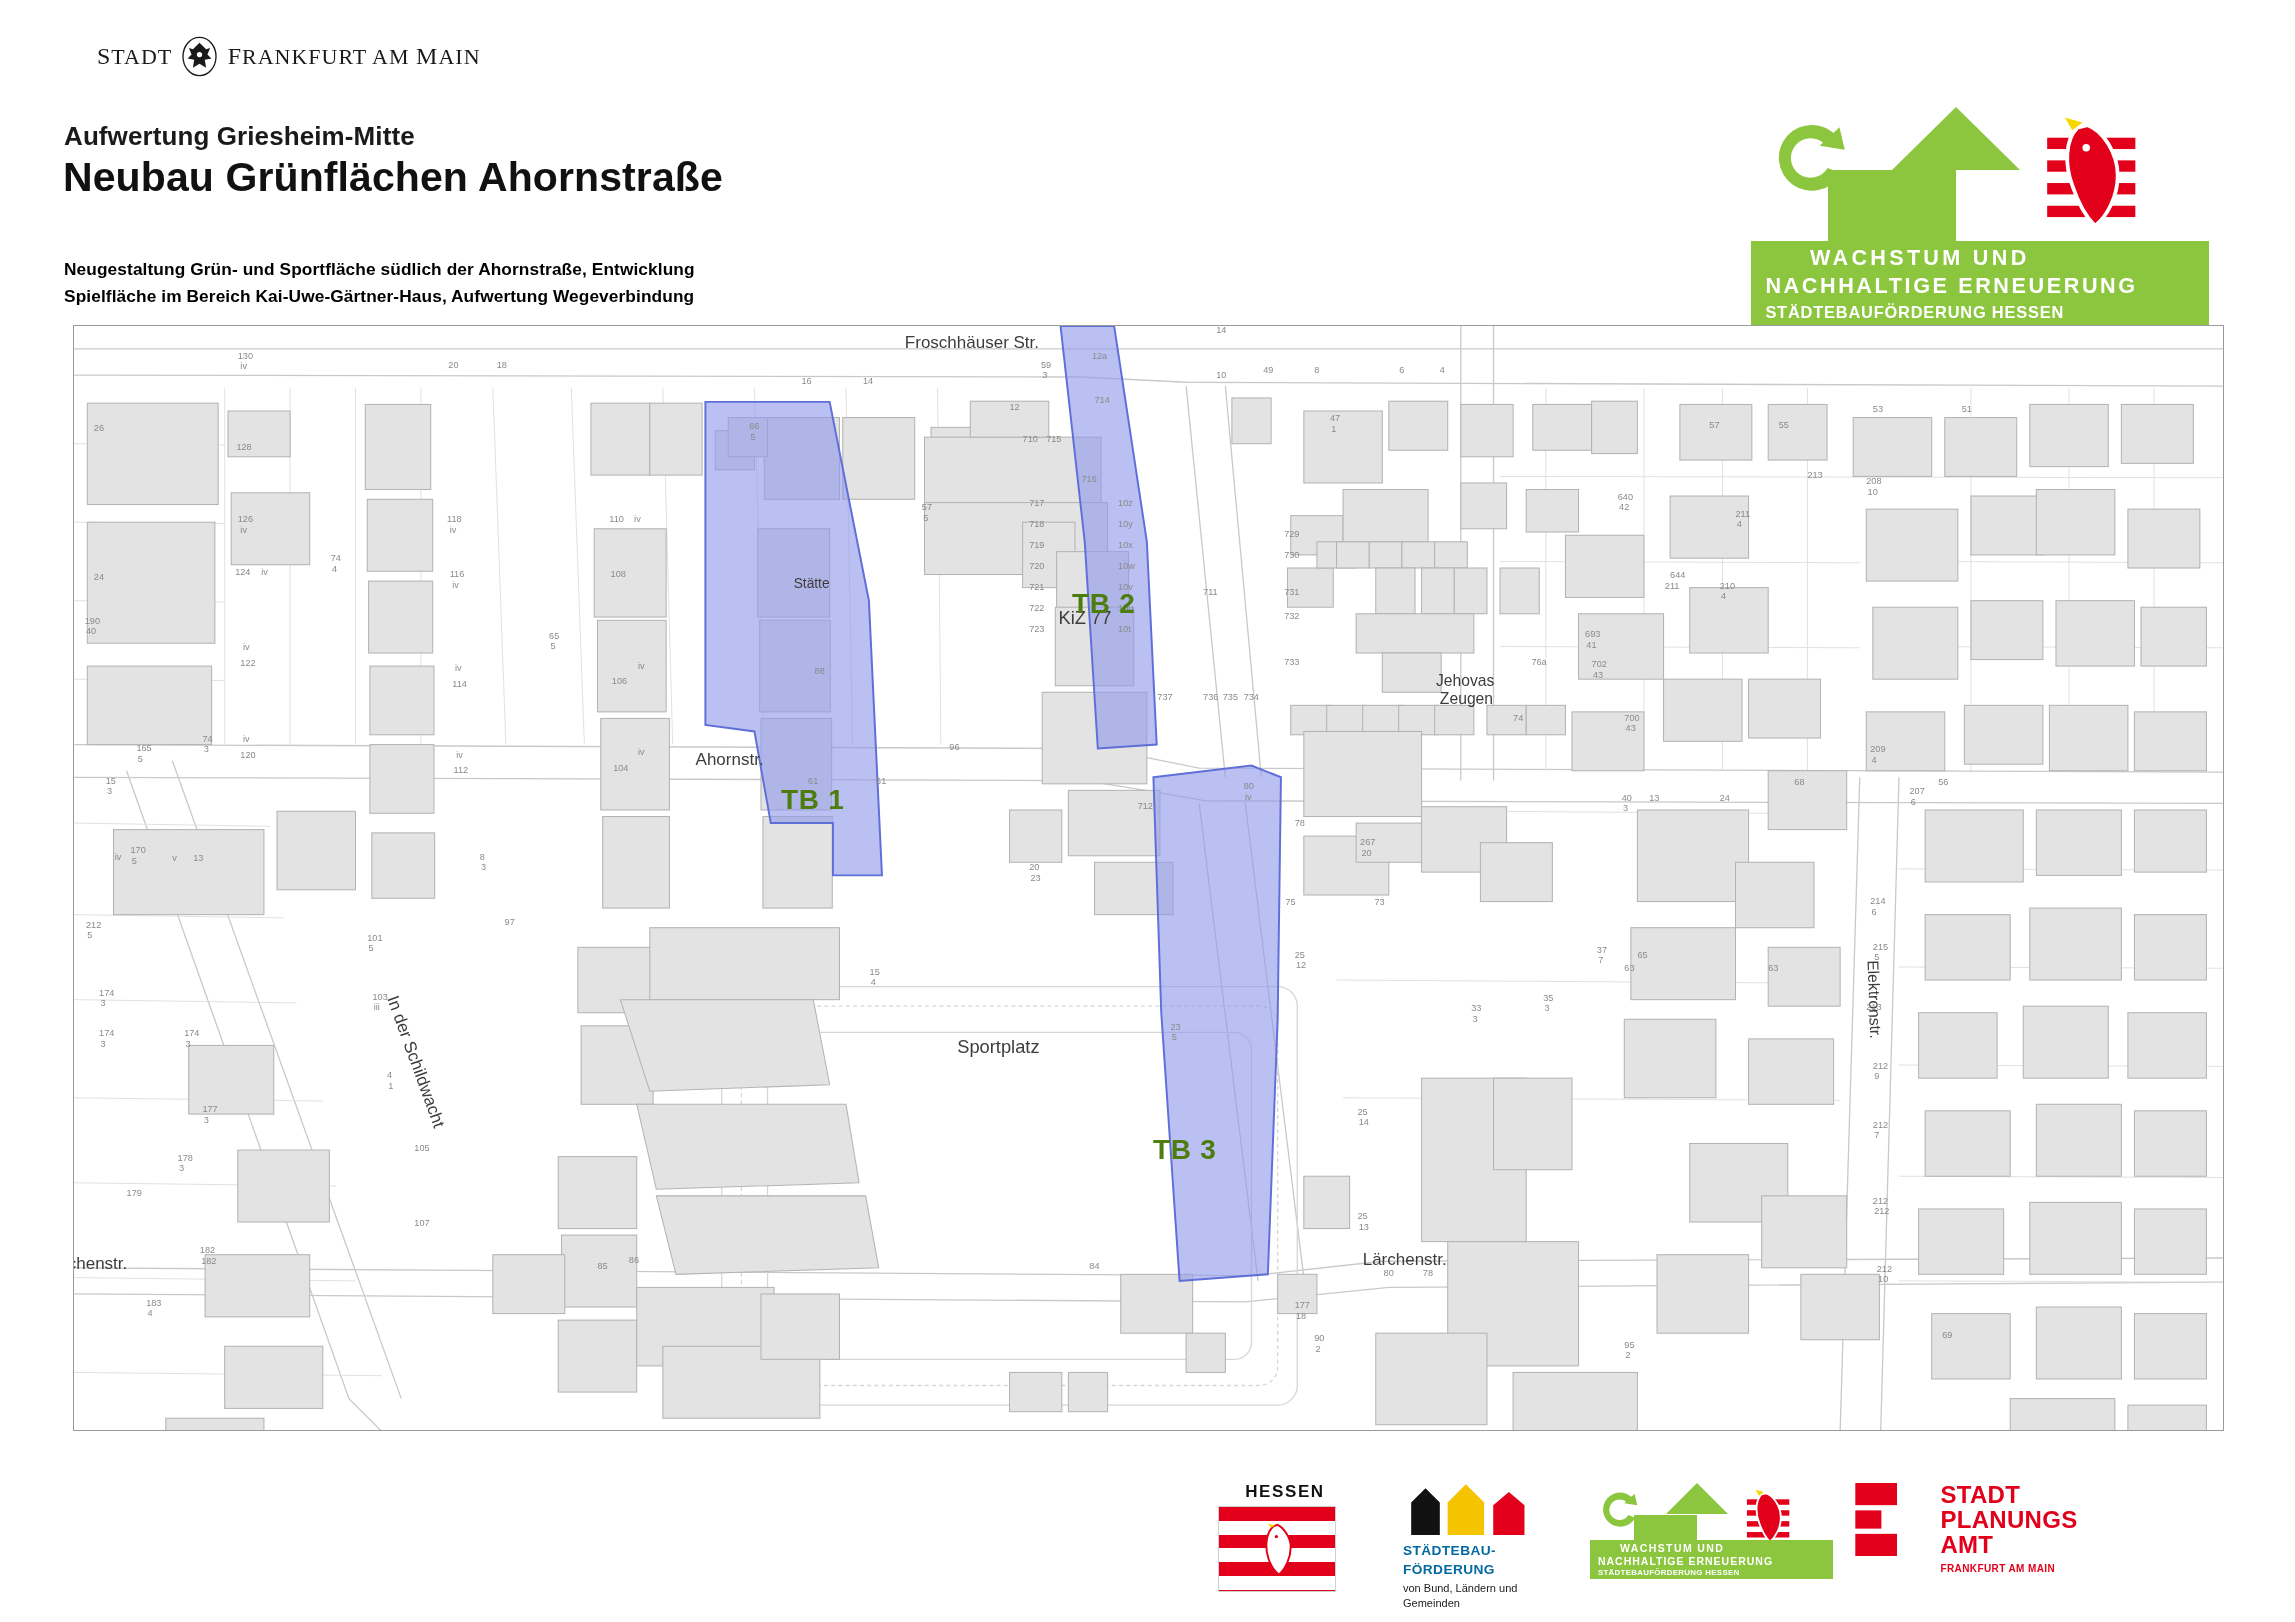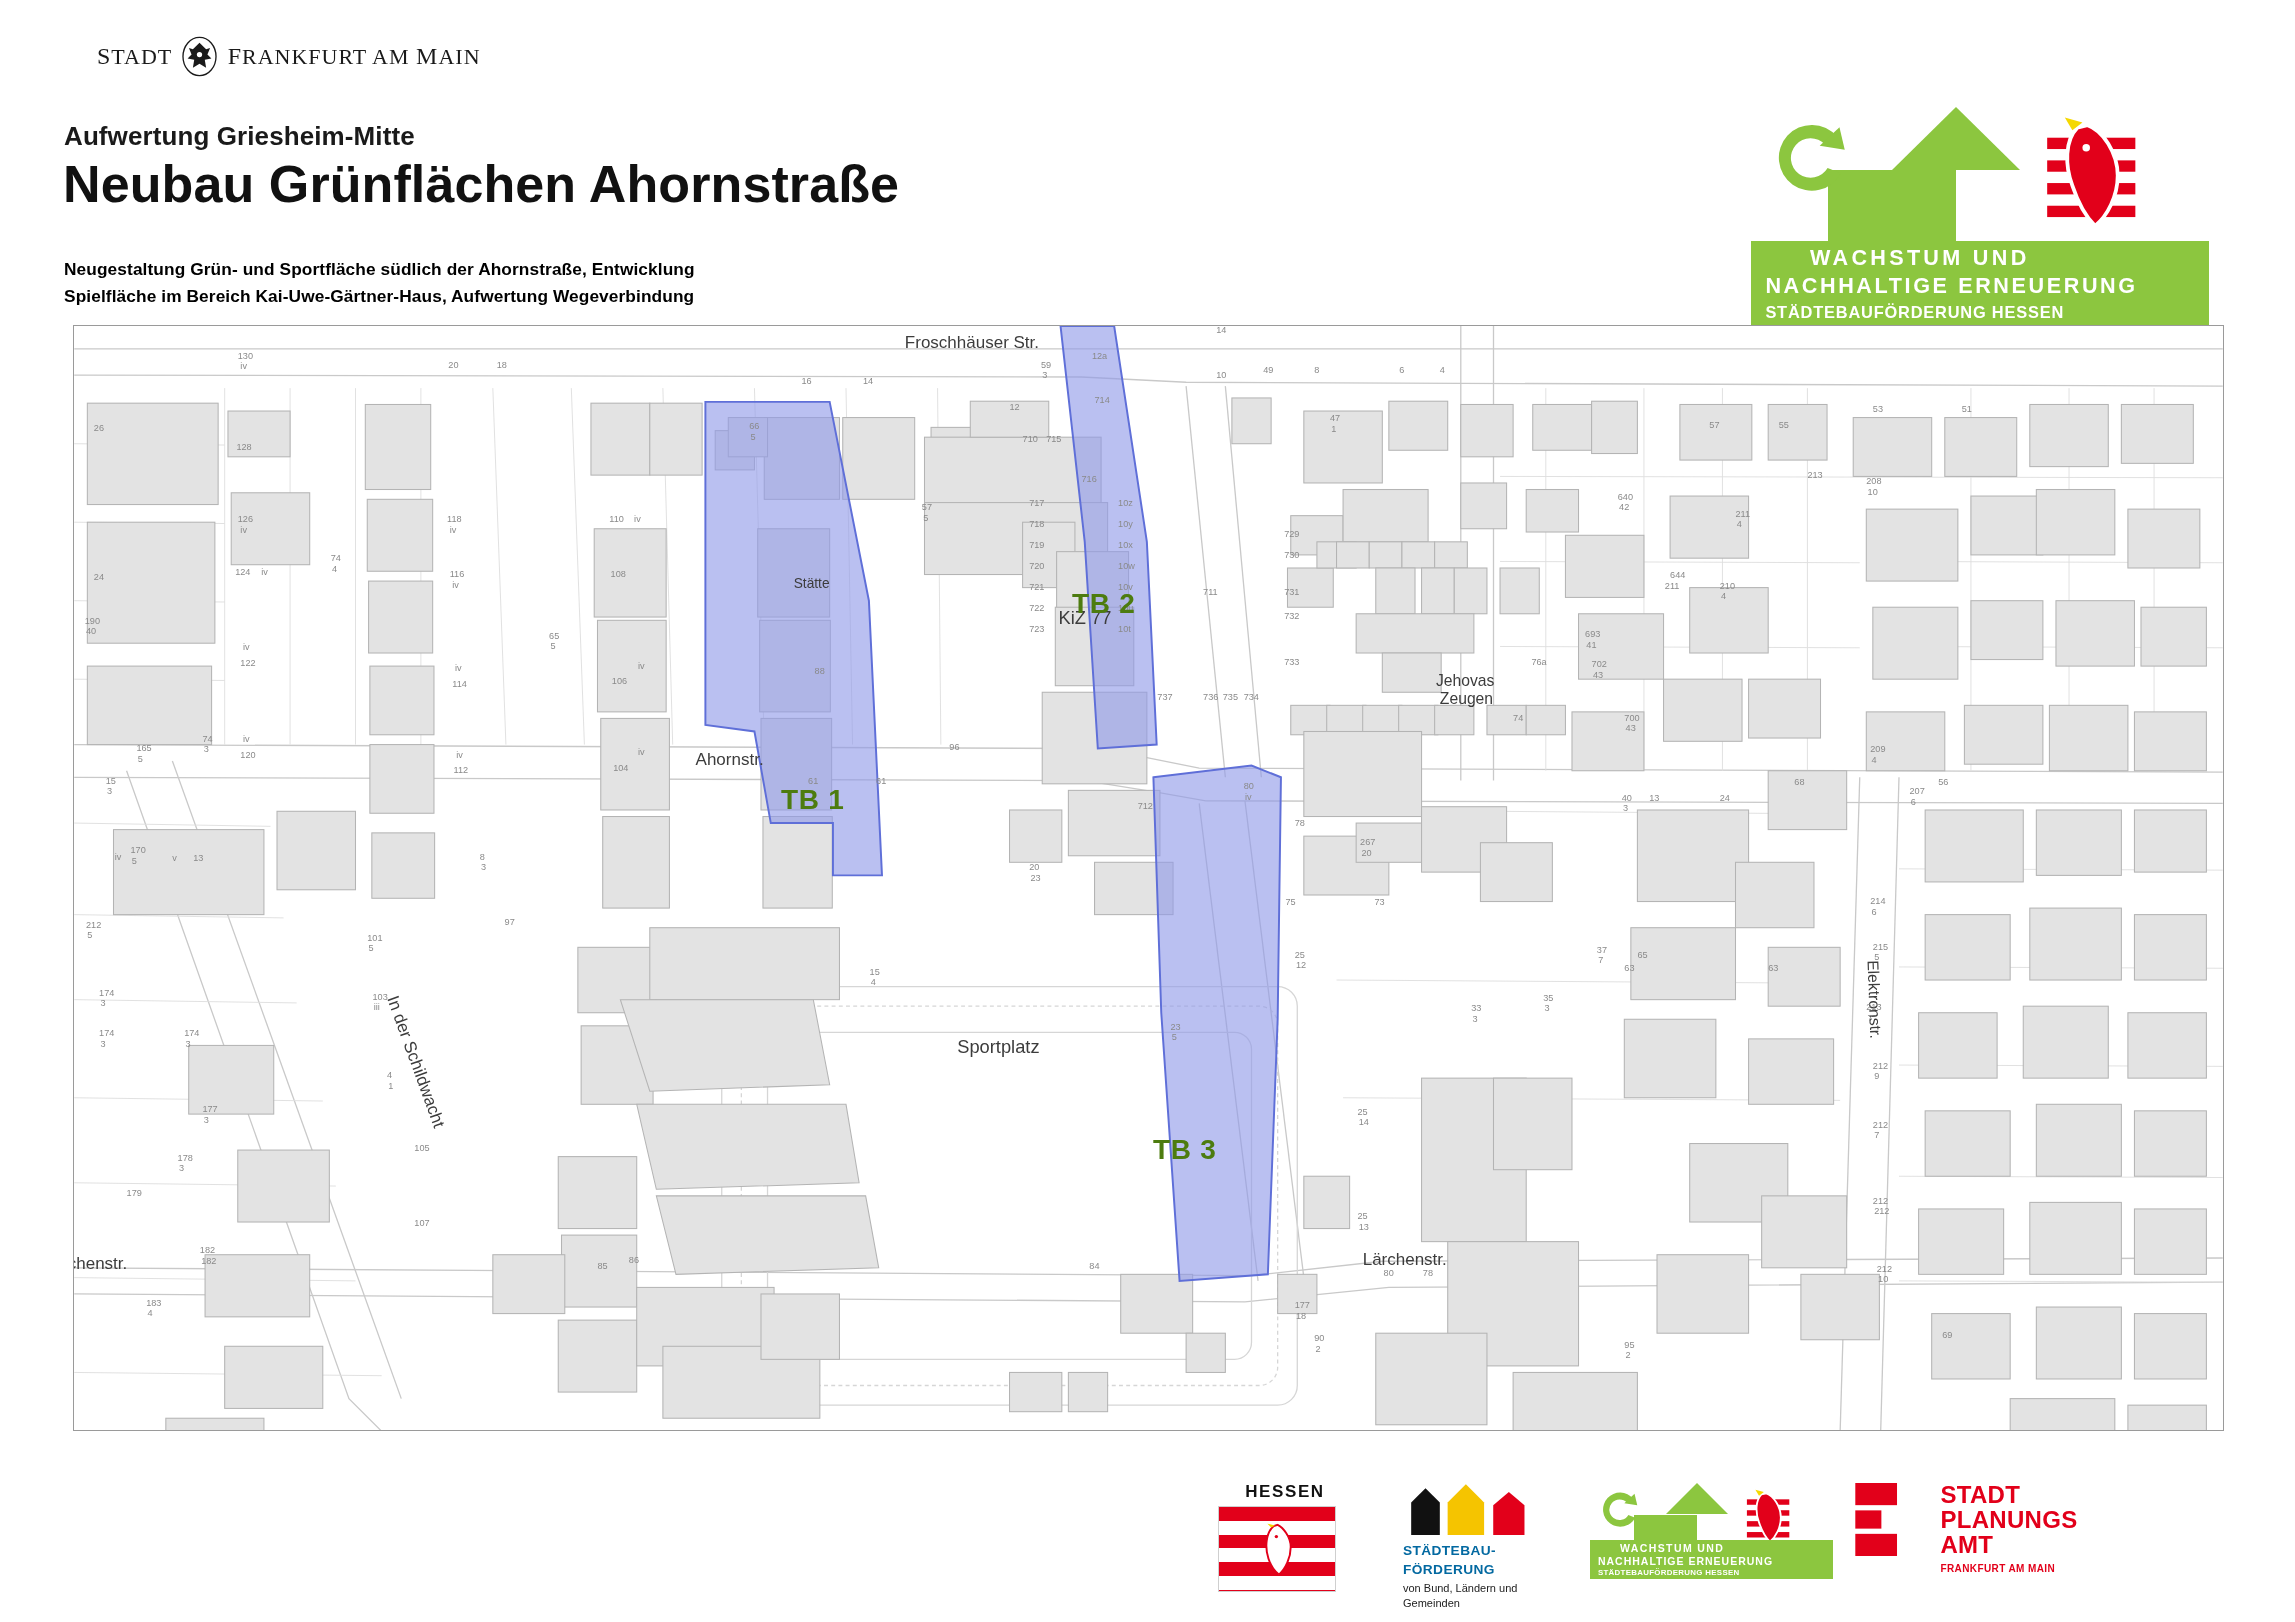--- a/index.html
+++ b/index.html
@@ -48,21 +48,21 @@
     position: absolute;
     left: 64px; top: 121px;
     font-size: 26px;
     font-weight: bold;
     color: #1a1a1a;
     letter-spacing: 0.1px;
   }
   .maintitle {
     position: absolute;
     left: 63px; top: 154px;
-    font-size: 52px;
+    font-size: 41px;
     font-weight: bold;
     color: #111111;
     letter-spacing: 0.1px;
   }
   .descline {
     position: absolute;
     left: 64px;
     font-size: 17.3px;
     font-weight: bold;
     color: #000000;

